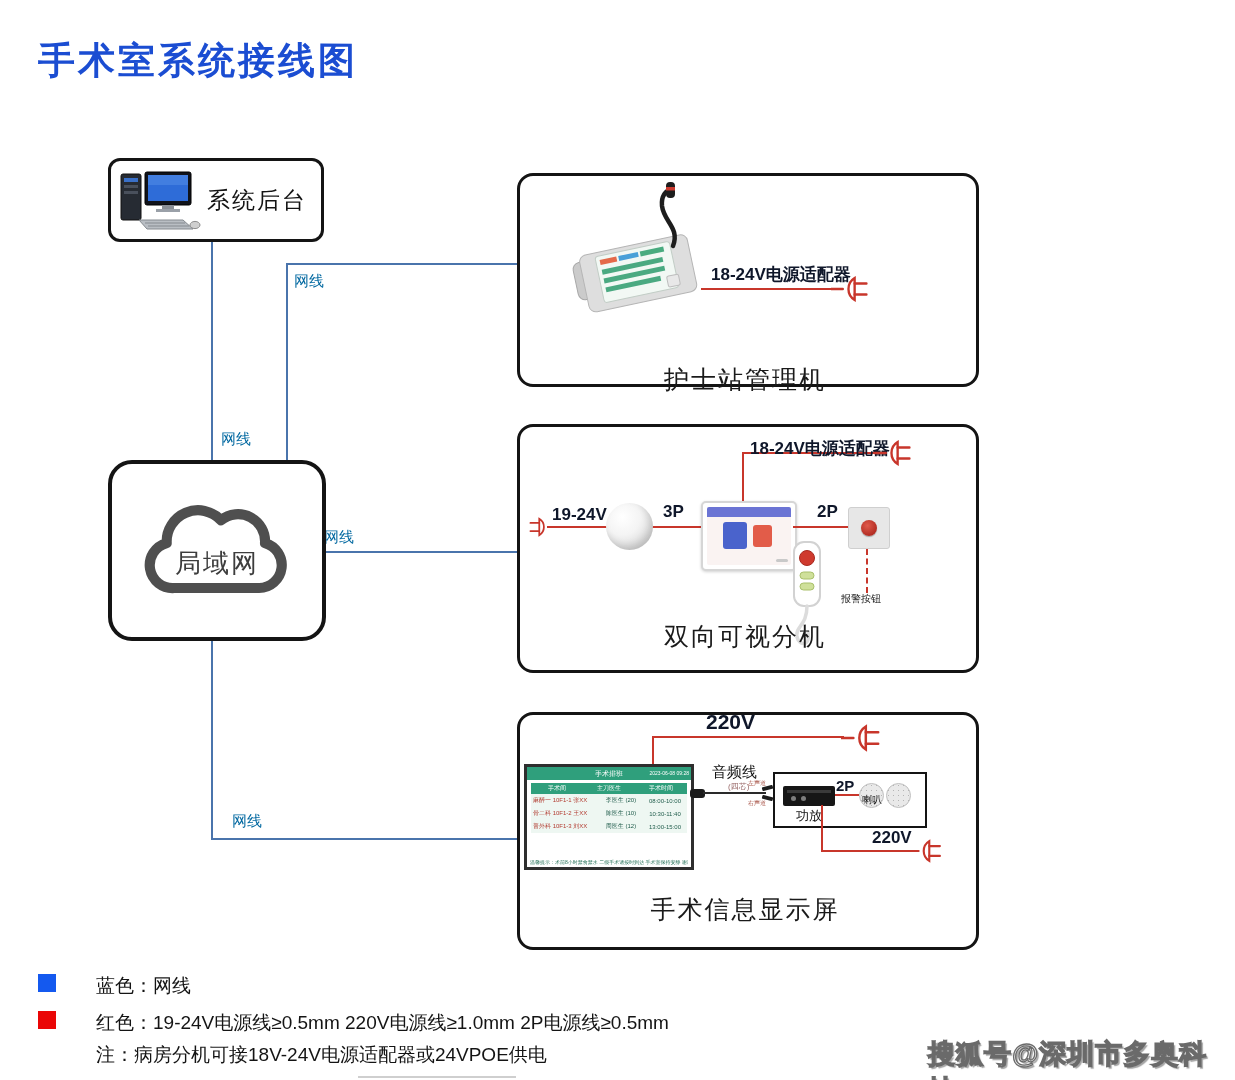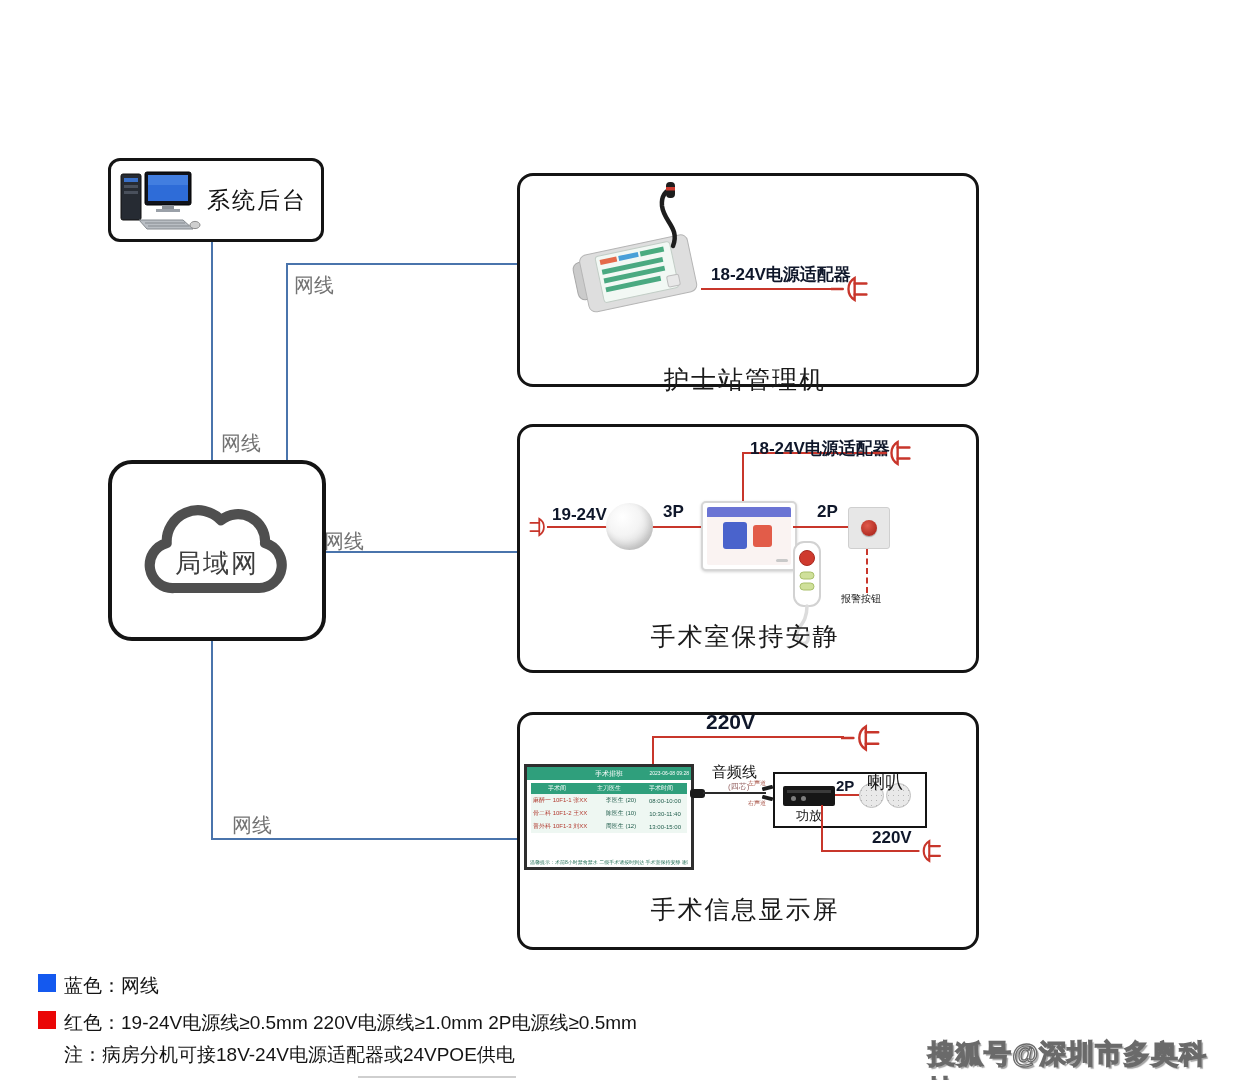--- a/index.html
+++ b/index.html
@@ -10,21 +10,21 @@
   .wb{position:absolute;background:#4a74ac;}
   .wr{position:absolute;background:#c8362b;}
   
   .node{position:absolute;background:#fff;border:3px solid #141414;}
   .r16{border-radius:16px;}
   .r12{border-radius:12px;}
   .r24{border-radius:24px;border-width:4px;}
   
   .title{position:absolute;font-size:37px;font-weight:800;color:#1b4dd2;letter-spacing:3px;}
   .boxtitle{position:absolute;text-align:center;font-size:25px;font-weight:500;color:#1a1a1a;letter-spacing:2px;}
-  .netlbl{position:absolute;font-size:20px;color:#737373;}
+  .netlbl{position:absolute;font-size:15px;color:#0369a1;}
   .rl{position:absolute;color:#0f172a;font-weight:700;}
   .bl{position:absolute;color:#141414;}
   .plug{position:absolute;color:#c8362b;}
   
   .sphere{position:absolute;border-radius:50%;
     background:radial-gradient(circle at 35% 30%,#ffffff 0%,#f4f4f4 40%,#dcdcdc 72%,#c6c6c6 100%);
     box-shadow:inset -3px -4px 7px rgba(0,0,0,.13);}
   
   .tablet{position:absolute;width:92px;height:66px;background:#fff;border:2px solid #d6d6d6;border-radius:5px;box-shadow:0 1px 3px rgba(0,0,0,.18);}
   .tablet .scr{position:absolute;left:4px;top:4px;right:4px;bottom:4px;background:#faf3f2;border-radius:2px;overflow:hidden;}
@@ -55,21 +55,21 @@
   .scr-row .c1{flex:1.5;color:#b23b30;padding-left:2px;}
   .scr-row .c2{flex:1;color:#235f4e;text-align:center;}
   .scr-row .c3{flex:1;color:#235f4e;text-align:center;}
   .scr-foot{position:absolute;left:3px;right:3px;bottom:2px;font-size:5px;color:#1f6e55;white-space:nowrap;overflow:hidden;}
   
   .audioplug{position:absolute;background:#1c1c1c;border-radius:3px;}
   .miniplug{position:absolute;width:11px;height:4px;background:#1c1c1c;border-radius:1px;}
   .chlbl{position:absolute;font-size:6px;color:#a85548;}
   
   .swatch{position:absolute;width:18px;height:18px;}
-  .legtext{position:absolute;font-size:19px;color:#141414;}
+  .legtext{position:absolute;font-size:19px;color:#141414;margin-left:32px;}
   
   .wm{position:absolute;font-size:27px;font-weight:900;letter-spacing:1px;color:#e9e9e9;
       -webkit-text-stroke:1.3px #6a6a6a;text-shadow:2px 2px 1px rgba(90,90,90,.55);}
   .faintline{position:absolute;height:2px;background:#cfcfcf;}
 </style>
 </head>
 <body>
 
 <div id="canvas">
 
@@ -85,20 +85,21 @@
       <symbol id="plug-left" viewBox="0 0 44 34">
         <g fill="none" stroke="currentColor" stroke-width="2.6" stroke-linecap="round">
           <path d="M44,17 H31"></path>
           <path d="M18,5 A14,14 0 0 1 18,29 L18,5 Z"></path>
           <path d="M18,11 H5 M18,23 H5"></path>
         </g>
       </symbol>
     </defs>
   </svg>
 
+  <div class="title" style="left:38px;top:36px;">手术室系统接线图</div>
 
   <div class="wb" style="left:211px;top:236px;width:2px;height:224px;"></div>
   <div class="wb" style="left:286px;top:263px;width:2px;height:197px;"></div>
   <div class="wb" style="left:286px;top:263px;width:231px;height:2px;"></div>
   <div class="wb" style="left:318px;top:551px;width:199px;height:2px;"></div>
   <div class="wb" style="left:211px;top:633px;width:2px;height:205px;"></div>
   <div class="wb" style="left:211px;top:838px;width:306px;height:2px;"></div>
 
   <div class="netlbl" style="left:294px;top:272px;">网线</div>
   <div class="netlbl" style="left:221px;top:430px;">网线</div>
@@ -190,21 +191,21 @@
     <path d="M21,66 C21,86 9,86 11,97 C13,106 25,107 22,92" fill="none" stroke="#dcdcdc" stroke-width="3.5" stroke-linecap="round"></path>
   </svg>
 
   <div class="wr" style="left:793px;top:526px;width:55px;height:2px;"></div>
   <div class="rl" style="left:817px;top:502px;font-size:17px;">2P</div>
   <div class="alarm" style="left:848px;top:507px;">
     <div class="btn"></div>
   </div>
   <div class="cord" style="left:866px;top:549px;height:44px;"></div>
   <div class="bl" style="left:841px;top:592px;font-size:10px;">报警按钮</div>
-  <div class="boxtitle" style="left:517px;top:620px;width:456px;">手术室保持安静</div>
+  <div class="boxtitle" style="left:517px;top:620px;width:456px;">双向可视分机</div>
 
   <div class="node r16" style="left:517px;top:712px;width:456px;height:232px;"></div>
 
   <div class="wr" style="left:652px;top:736px;width:2px;height:29px;"></div>
   <div class="wr" style="left:652px;top:736px;width:192px;height:2px;"></div>
   <div class="rl" style="left:706px;top:710px;font-size:21px;">220V</div>
   <svg class="plug" style="left:841px;top:721px;" width="42" height="34">
       <use href="#plug-right"></use>
     </svg>
 
@@ -253,21 +254,21 @@
   <div class="amp" style="left:783px;top:786px;width:52px;height:20px;">
     <div class="strip"></div>
       <div class="k1"></div>
       <div class="k2"></div>
   </div>
   <div class="bl" style="left:788px;top:807px;width:42px;text-align:center;font-size:13px;">功放</div>
   <div class="rl" style="left:836px;top:777px;font-size:15px;">2P</div>
   <div class="wr" style="left:835px;top:794px;width:24px;height:2px;"></div>
   <div class="spk" style="left:859px;top:783px;"></div>
   <div class="spk" style="left:886px;top:783px;"></div>
-  <div class="bl" style="left:862px;top:770px;width:46px;text-align:center;font-size:18px;">喇叭</div>
+  <div class="bl" style="left:862px;top:793px;width:46px;text-align:left;font-size:10px;">喇叭</div>
 
   <div class="wr" style="left:821px;top:805px;width:2px;height:47px;"></div>
   <div class="wr" style="left:821px;top:850px;width:90px;height:2px;"></div>
   <div class="rl" style="left:872px;top:828px;font-size:17px;">220V</div>
   <svg class="plug" style="left:908px;top:837px;" width="36" height="28">
       <use href="#plug-right"></use>
     </svg>
 
   <div class="boxtitle" style="left:517px;top:893px;width:456px;">手术信息显示屏</div>
 

